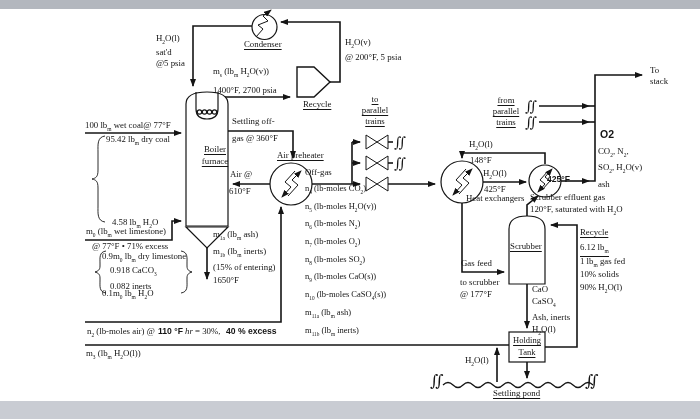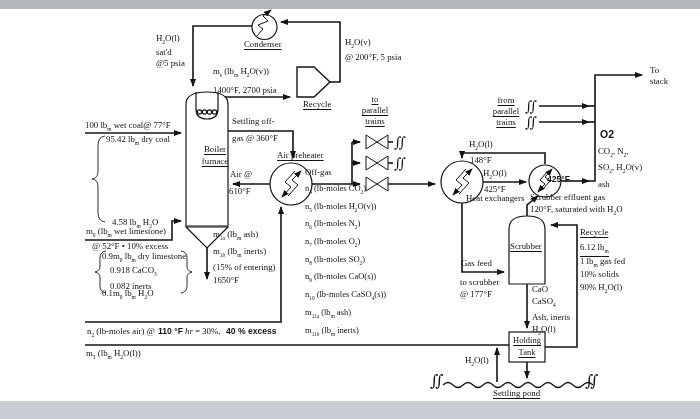--- a/index.html
+++ b/index.html
@@ -137,21 +137,21 @@
   <div class="lbl" style="left:650px;top:65px;line-height:11px">To<br>stack</div>
   <div class="lbl u ctr" style="left:486px;top:95px;width:40px;line-height:11px">from<br>parallel<br>trains</div>
   <div class="lbl ann" style="left:600px;top:128px;font-size:10.5px">O2</div>
   <div class="lbl" style="left:598px;top:145px;line-height:12.7px">CO<sub>2</sub>, N<sub>2</sub>,<br>SO<sub>2</sub>, H<sub>2</sub>O(v)<br>ash</div>
   <div class="lbl u ctr" style="left:352px;top:94px;width:46px;line-height:11px">to<br>parallel<br>trains</div>
 
   <div class="lbl" style="left:85px;top:120px">100 lb<sub>m</sub> wet coal@ 77°F</div>
   <div class="lbl" style="left:106px;top:134px">95.42 lb<sub>m</sub> dry coal</div>
   <div class="lbl" style="left:112px;top:217px">4.58 lb<sub>m</sub> H<sub>2</sub>O</div>
   <div class="lbl" style="left:86px;top:226px">m<sub>0</sub> (lb<sub>m</sub> wet limestone)</div>
-  <div class="lbl" style="left:92px;top:241px">@ 52°F • 10% excess</div>
+  <div class="lbl" style="left:92px;top:241px">@ 77°F • 71% excess</div>
   <div class="lbl" style="left:102px;top:251px">0.9m<sub>0</sub> lb<sub>m</sub> dry limestone</div>
   <div class="lbl" style="left:110px;top:264px;line-height:12px">0.918 CaCO<sub>3</sub><br>0.082 inerts</div>
   <div class="lbl" style="left:102px;top:288px">0.1m<sub>0</sub> lb<sub>m</sub> H<sub>2</sub>O</div>
   <div class="lbl u ctr" style="left:185px;top:143px;width:60px;line-height:12px">Boiler<br>furnace</div>
   <div class="lbl" style="left:232px;top:116px">Settling off-</div>
   <div class="lbl" style="left:232px;top:133px">gas @ 360°F</div>
   <div class="lbl" style="left:230px;top:169px">Air @</div>
   <div class="lbl" style="left:229px;top:186px">610°F</div>
   <div class="lbl" style="left:213px;top:228px;line-height:12.8px">m<sub>1a</sub> (lb<sub>m</sub> ash)<br>m<sub>1b</sub> (lb<sub>m</sub> inerts)<br>(15% of entering)<br>1650°F</div>
 

